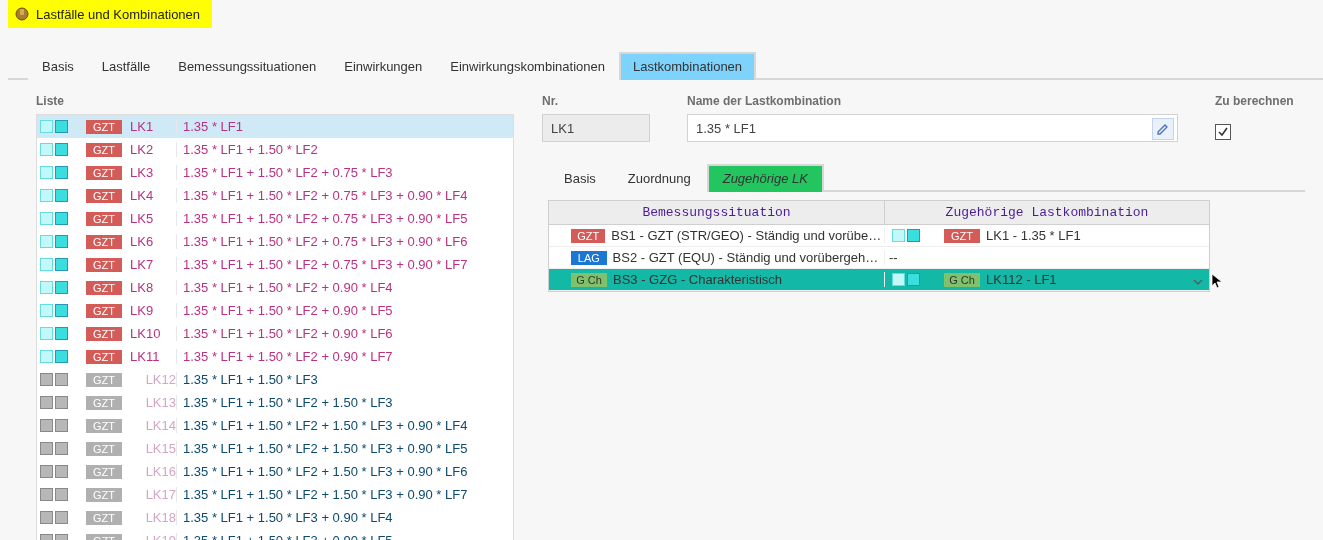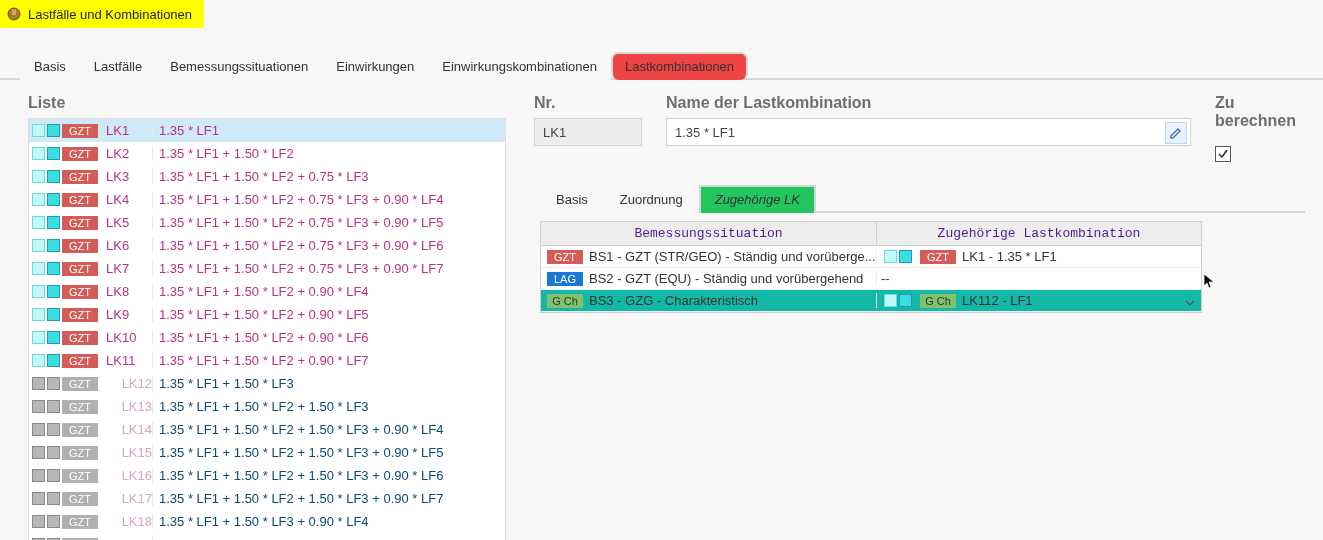--- a/index.html
+++ b/index.html
@@ -1,61 +1,61 @@
 <!DOCTYPE html>
 <html><head>
 <meta charset="utf-8">
 <style>
   * { box-sizing: border-box; font-family: "Segoe UI", Arial, sans-serif; }
   body { margin: 0; background: #f7f7f7; color: #222; font-size: 13px; }
-  .window { width: 1323px; height: 540px; background: #f7f7f7; position: relative; overflow: hidden; }
+  .window { width: 1323px; height: 540px; background: #f7f7f7; position: relative; overflow: hidden; padding-left: 8px; }
 
   .titlebar { position: relative; height: 28px; }
   .titlebar-inner { position: absolute; left: 0; top: 0; height: 28px; background: #ffff00; display: flex; align-items: center; padding: 0 12px 0 6px; gap: 6px; }
   .window-icon { width: 16px; height: 16px; }
 
   .spacer { height: 24px; }
 
   .main-tabs { display: flex; height: 28px; border-bottom: 2px solid #d7d7d7; padding-left: 20px; gap: 0; align-items: flex-end; }
   .main-tab { padding: 5px 12px 6px; font-size: 13px; color: #333; cursor: pointer; border: 2px solid transparent; border-bottom: none; position: relative; top: 2px; background: #f7f7f7; }
-  .main-tab.active { background: #ef4444; border-color: #d7d7d7; color: #333; border-radius: 7px; }
+  .main-tab.active { background: #7dd3fc; border-color: #d7d7d7; color: #333; }
 
   .content { display: flex; padding: 14px 18px 0 28px; gap: 28px; }
 
-  .panel-label { font-weight: 600; color: #6e6e6e; font-size: 16px; margin-bottom: 6px; }
+  .panel-label { font-weight: 600; color: #6e6e6e; font-size: 12px; margin-bottom: 6px; }
 
   .left-panel { width: 478px; }
   .list-wrap { height: 454px; border: 1px solid #ddd; overflow: hidden; position: relative; background: #fff; }
   .list-inner { height: 100%; overflow-y: auto; }
   .list-inner::-webkit-scrollbar { width: 17px; }
   .list-inner::-webkit-scrollbar-track { background: #f0f0f0; border-left: 1px solid #ddd; }
   .list-inner::-webkit-scrollbar-thumb { background: #c8c8c8; }
   .list-inner::-webkit-scrollbar-button { background: #f0f0f0; height: 17px; border-left: 1px solid #ddd; }
 
   .list-row { display: flex; align-items: center; height: 23px; font-size: 13px; }
   .list-row.selected { background: #cfe9f7; }
   .sw-pair { display: flex; margin-left: 3px; gap: 2px; }
   .sw { width: 13px; height: 13px; border: 1px solid #999; }
   .sw.cyan1 { background: #c3f8f8; border-color: #6dd; }
   .sw.cyan2 { background: #3bdede; border-color: #29b; }
   .sw.gray { background: #b7b7b7; border-color: #888; }
-  .badge { width: 36px; text-align: center; color: #fff; font-size: 11px; padding: 1px 0; margin-left: 2px; font-weight: 500; }
+  .badge { width: 36px; text-align: center; color: #fff; font-size: 11px; padding: 1px 0; margin-left: 18px; font-weight: 500; }
   .badge.red { background: #d35b58; }
   .badge.gray { background: #b0b0b0; color: #fff; }
   .badge.blue { background: #1c77d4; }
   .badge.green { background: #7fc26b; color: #333; }
   .lk-col { width: 46px; margin-left: 8px; }
   .lk-col.active { color: #b93282; font-weight: 500; }
   .lk-col.inactive { color: #d4a6c5; text-align: right; }
   .formula { flex: 1; padding-left: 6px; border-left: 1px solid #e8e8e8; overflow: hidden; white-space: nowrap; }
   .formula.active { color: #b93282; }
   .formula.inactive { color: #0c4a6e; }
 
   .right-panel { flex: 1; position: relative; }
-  .top-fields { display: flex; gap: 24px; align-items: flex-start; margin-bottom: 20px; }
+  .top-fields { display: flex; gap: 37px; align-items: flex-start; margin-bottom: 20px; }
   .field-nr { width: 108px; }
   .field-name { flex: 1; }
   .field-calc { width: 90px; }
   .input-like { height: 28px; background: #ececec; border: 1px solid #d2d2d2; padding: 0 8px; display: flex; align-items: center; color: #444; margin-top: 6px; }
   .field-name .input-like { background: #fff; position: relative; }
   .edit-icon { position: absolute; right: 3px; top: 3px; width: 22px; height: 22px; border: 1px solid #c5d4ee; background: #eaf1fb; display: flex; align-items: center; justify-content: center; cursor: pointer; }
   .checkbox { width: 16px; height: 16px; border: 1px solid #555; background: #fff; display: inline-flex; align-items: center; justify-content: center; margin-top: 10px; }
 
   .sub-tabs { display: flex; border-bottom: 2px solid #d7d7d7; margin-left: 6px; }
   .sub-tab { padding: 5px 14px 6px; font-size: 13px; color: #333; cursor: pointer; border: 2px solid transparent; border-bottom: none; position: relative; top: 2px; background: #f7f7f7; }

